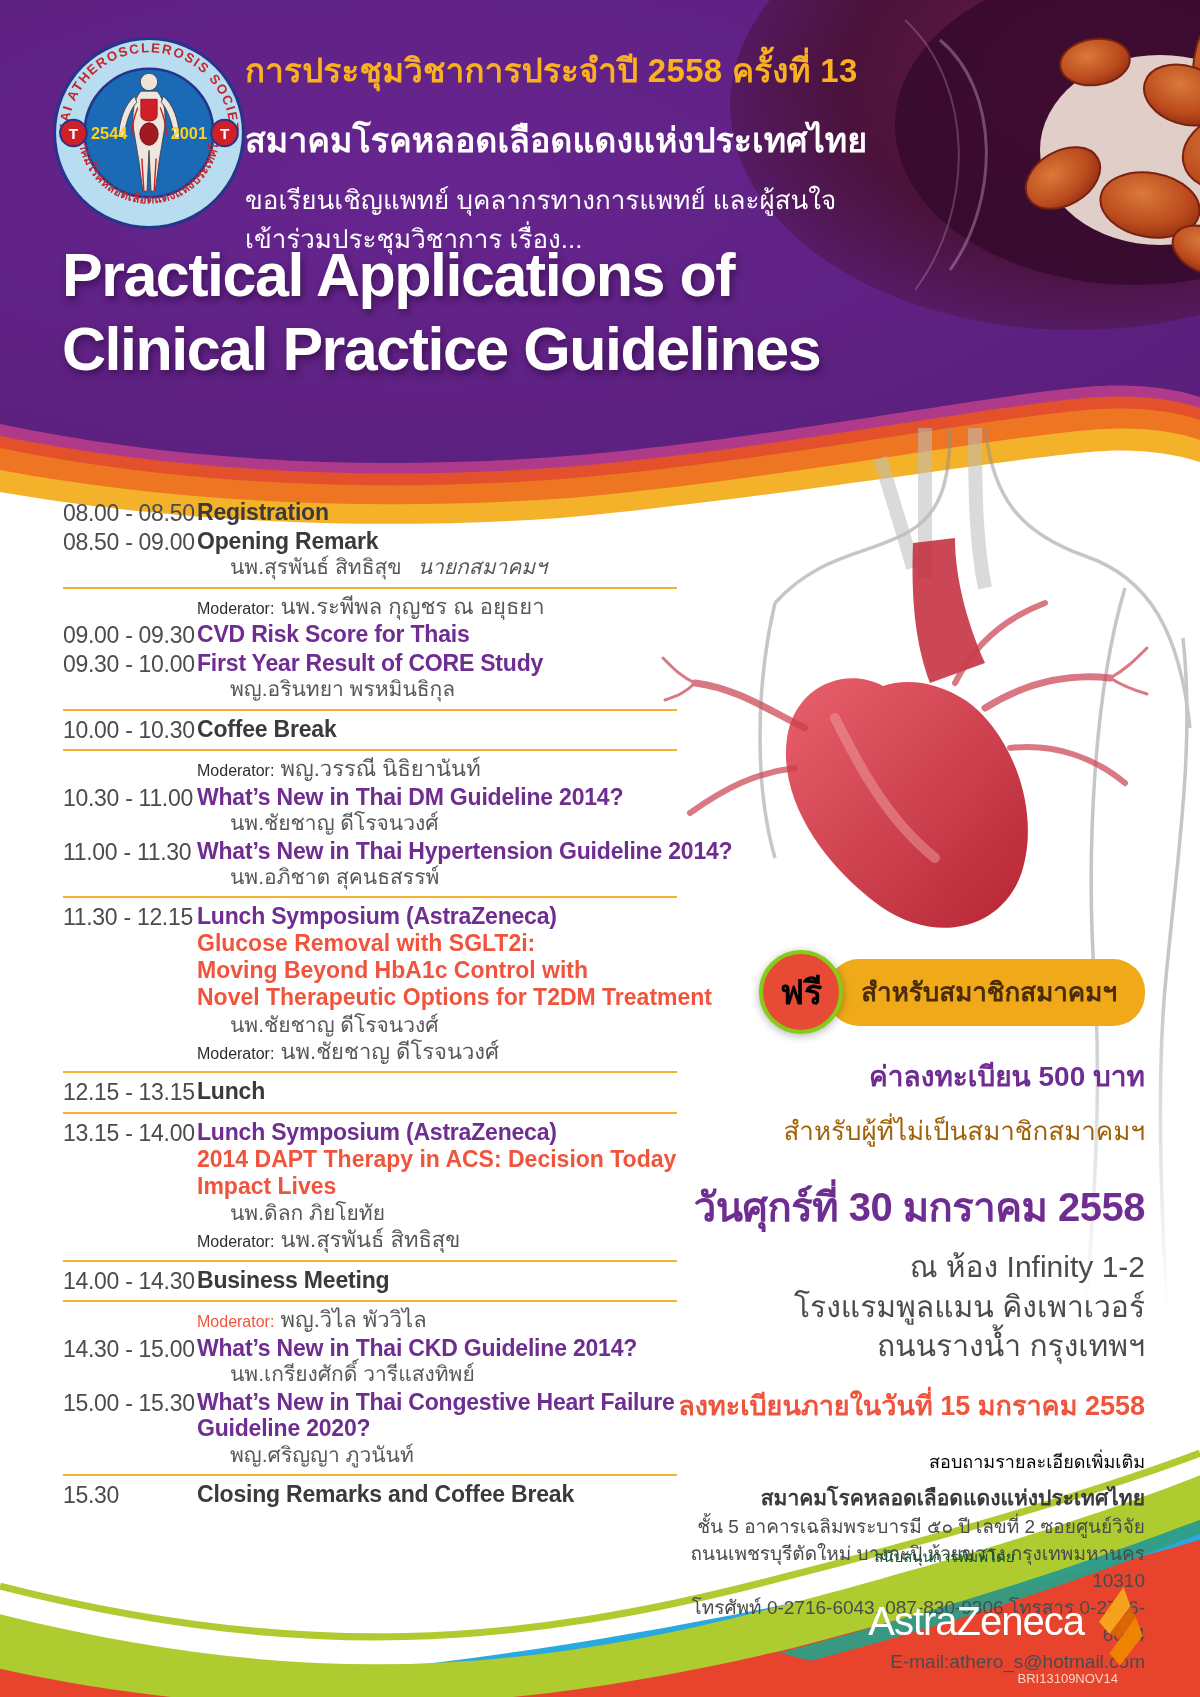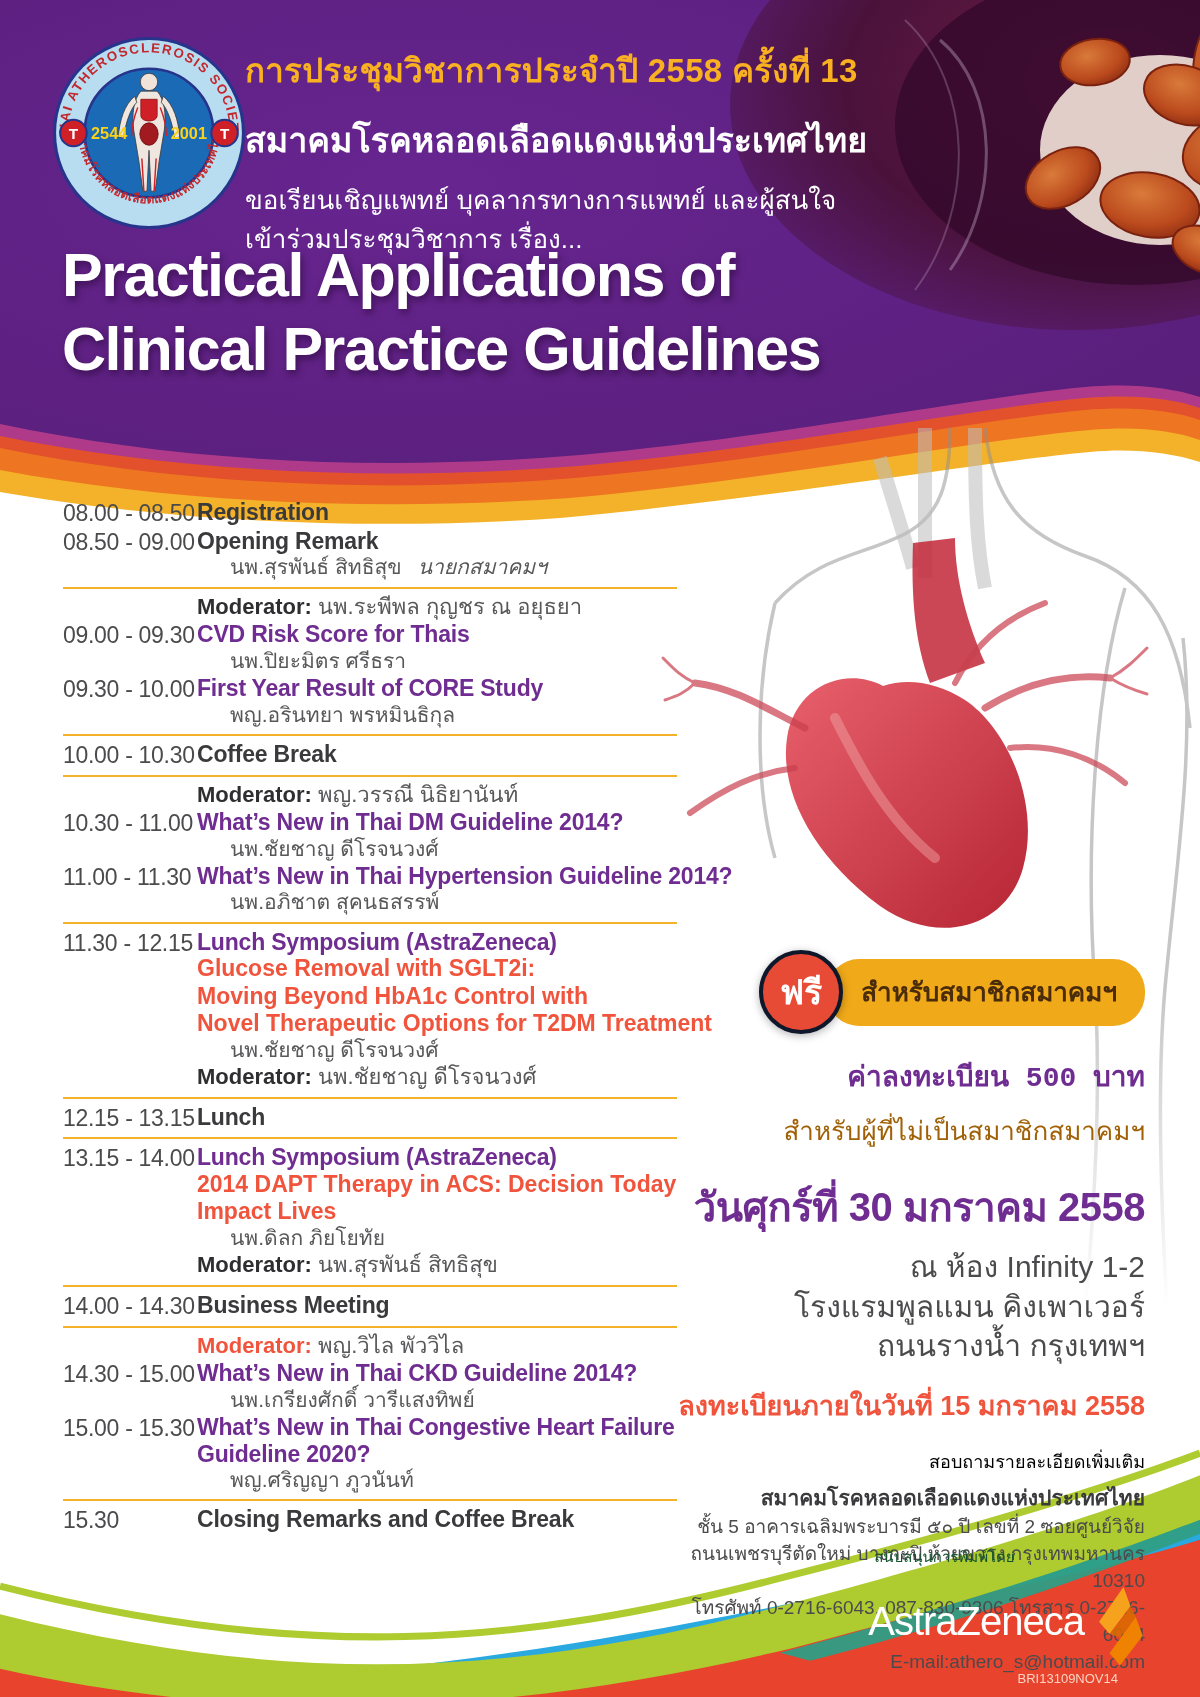--- a/index.html
+++ b/index.html
@@ -32,34 +32,34 @@
   .a-time{flex:0 0 134px;font-size:23px;color:#4b4b4d;line-height:1.16;padding-top:1px;letter-spacing:-.3px;}
   .a-content{flex:1;}
   .a-title{font-size:23px;font-weight:bold;line-height:1.16;white-space:nowrap;letter-spacing:-.2px;}
   .a-title.purple{color:var(--title_purple);}
   .a-title.dark{color:#3a3a3c;}
   .a-topic{font-size:23px;font-weight:bold;color:var(--topic_red);line-height:1.18;white-space:nowrap;}
   .a-speaker{font-size:21px;color:#58585a;line-height:1.25;padding-left:33px;}
   .a-role{margin-left:16px;color:#58585a;}
   .a-modrow{margin:1px 0 1px 134px;line-height:1.2;}
   .a-inlinemod{line-height:1.25;}
-  .a-modlabel{font-weight:bold;color:#2e2e30;font-size:22px;}
+  .a-modlabel{font-weight:normal;color:#2e2e30;font-size:16px;}
   .a-modrow.red .a-modlabel{color:var(--topic_red);}
   .a-modname{font-size:22px;color:#58585a;}
   .a-div{border-top:2px solid var(--divider_gold);margin:6px 0 5px 0;height:0;}
 
   
   #info-panel{right:55px;top:950px;width:480px;z-index:4;display:flex;flex-direction:column;align-items:flex-end;text-align:right;}
   .badge-row{display:flex;align-items:center;}
   .free-circle{width:76px;height:76px;border-radius:50%;background:var(--badge_red);
-    border:4px solid #0f172a;box-shadow:0 2px 8px rgba(0,0,0,.3);color:#ffffff;font-weight:bold;font-size:34px;
+    border:4px solid #84cc16;box-shadow:0 2px 8px rgba(0,0,0,.3);color:#000000;font-weight:bold;font-size:34px;
     display:flex;align-items:center;justify-content:center;z-index:2;}
   .free-pill{margin-left:-16px;background:var(--badge_yellow);color:#4a2c0b;font-weight:bold;font-size:26px;
     padding:12px 28px 14px 34px;border-radius:32px;z-index:1;}
-  .fee-line{margin-top:20px;font-size:28px;font-weight:bold;color:var(--title_purple);font-family:Liberation Mono, monospace;}
+  .fee-line{margin-top:20px;font-size:28px;font-weight:bold;color:var(--title_purple);}
   .fee-note{margin-top:12px;font-size:26px;color:#a16207;}
   .event-date{margin-top:24px;font-size:40px;font-weight:bold;color:var(--title_purple);letter-spacing:-.5px;}
   .venue{margin-top:8px;font-size:30px;color:#4b4b4d;line-height:1.32;}
   .deadline{margin-top:18px;font-size:27px;font-weight:bold;color:var(--topic_red);}
   .contact{margin-top:20px;color:#4b4b4d;}
   .contact-more{font-size:18px;color:#000000;}
   .contact-org{font-size:21px;font-weight:bold;color:#3a3a3c;margin-top:5px;}
   .contact-line{font-size:19px;line-height:1.42;}
   .contact-email{font-size:19px;margin-top:2px;}
 
@@ -223,21 +223,20 @@
           <div class="a-title dark">Opening Remark</div>
           <div class="a-speaker">นพ.สุรพันธ์ สิทธิสุข<em class="a-role">นายกสมาคมฯ</em></div>
         </div>
       </div>
       <div class="a-div"></div>
       <div class="a-modrow"><span class="a-modlabel">Moderator:</span><span class="a-modname"> นพ.ระพีพล กุญชร ณ อยุธยา</span></div>
       <div class="a-row">
         <div class="a-time">09.00 - 09.30</div>
         <div class="a-content">
           <div class="a-title purple">CVD Risk Score for Thais</div>
-          <div class="a-speaker">นพ.ปิยะมิตร ศรีธรา</div>
         </div>
       </div>
       <div class="a-row">
         <div class="a-time">09.30 - 10.00</div>
         <div class="a-content">
           <div class="a-title purple">First Year Result of CORE Study</div>
           <div class="a-speaker">พญ.อรินทยา พรหมินธิกุล</div>
         </div>
       </div>
       <div class="a-div"></div>

